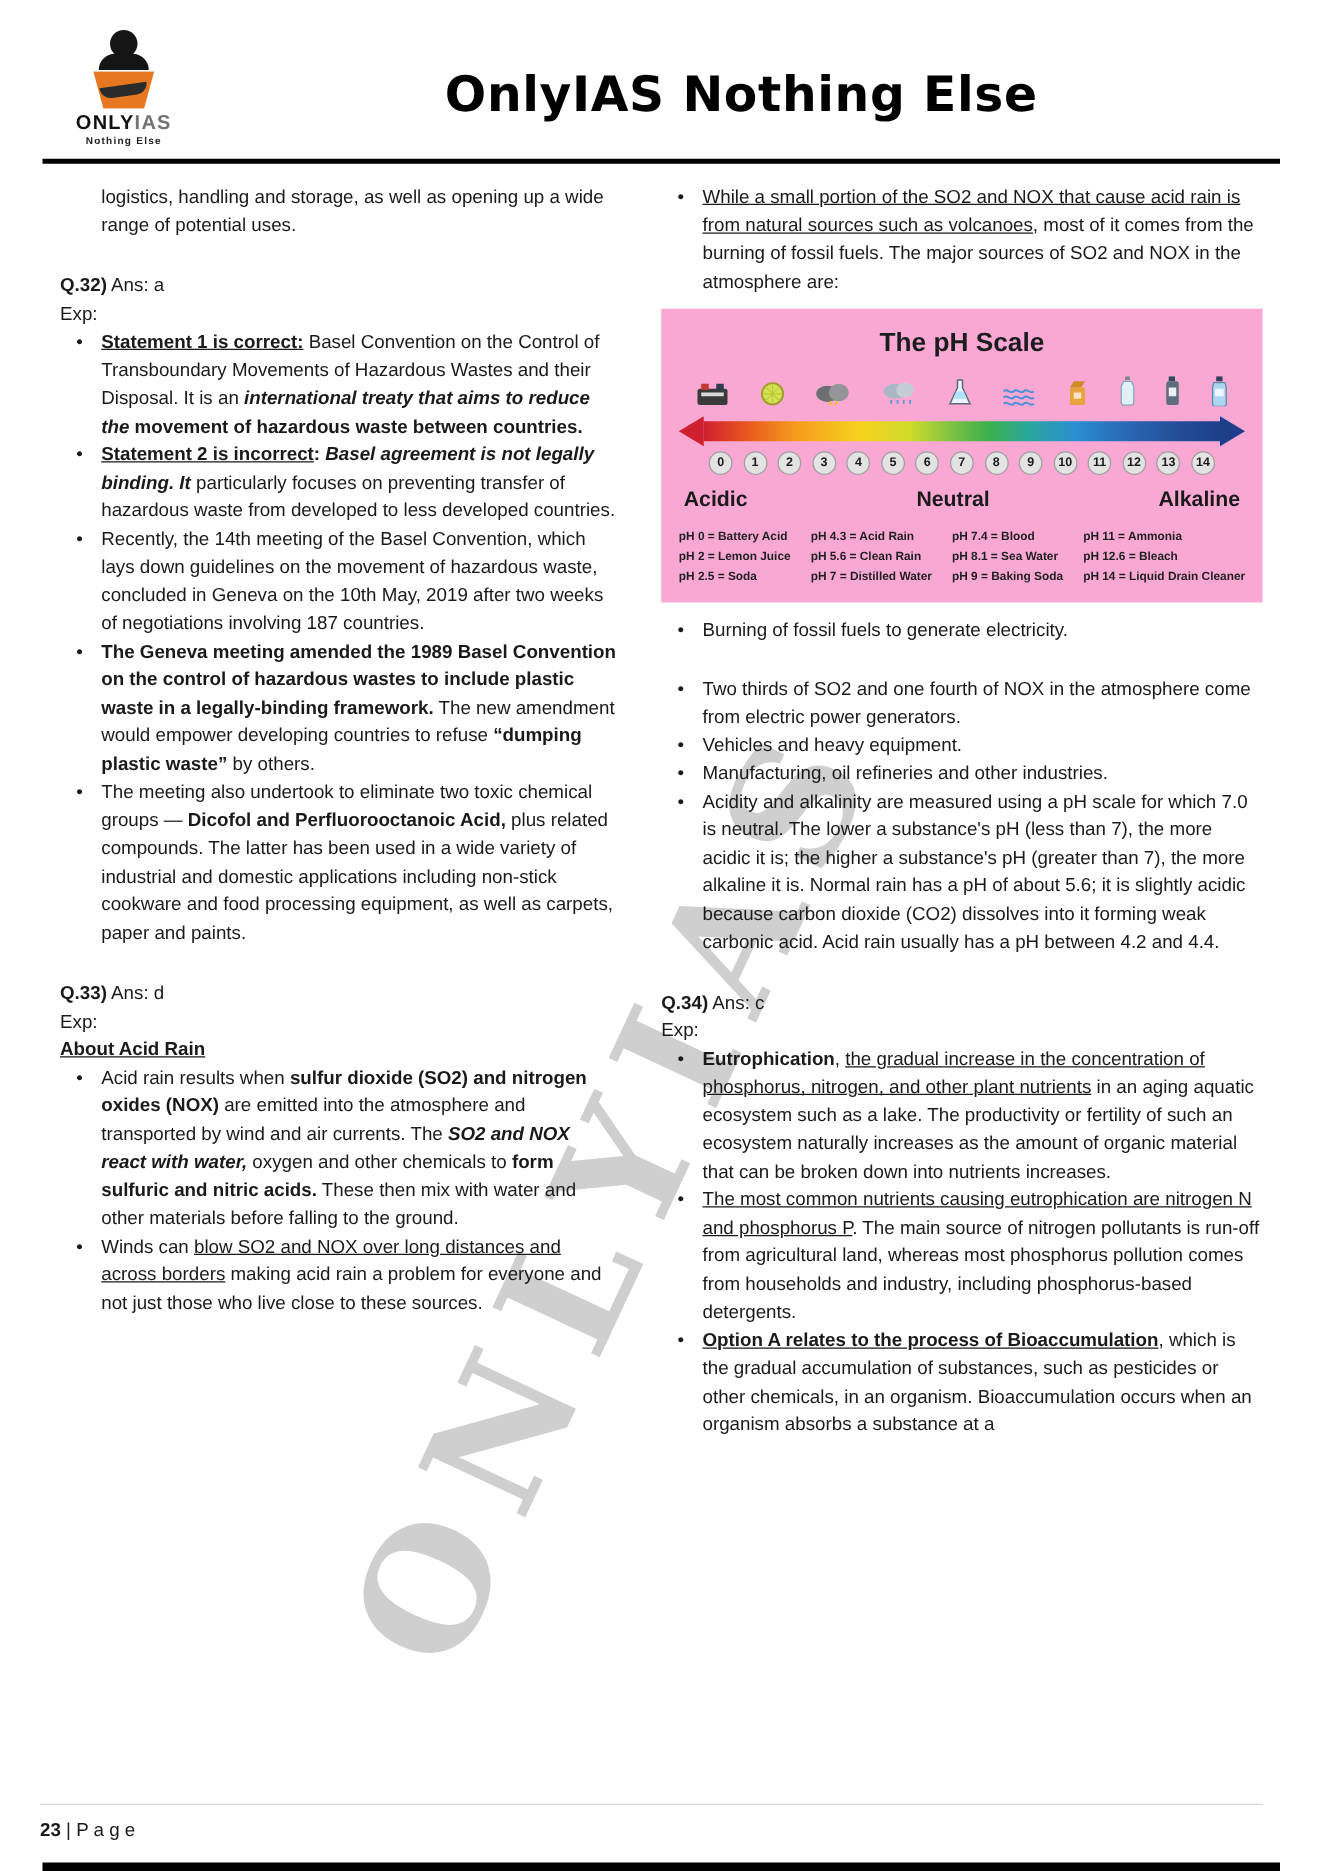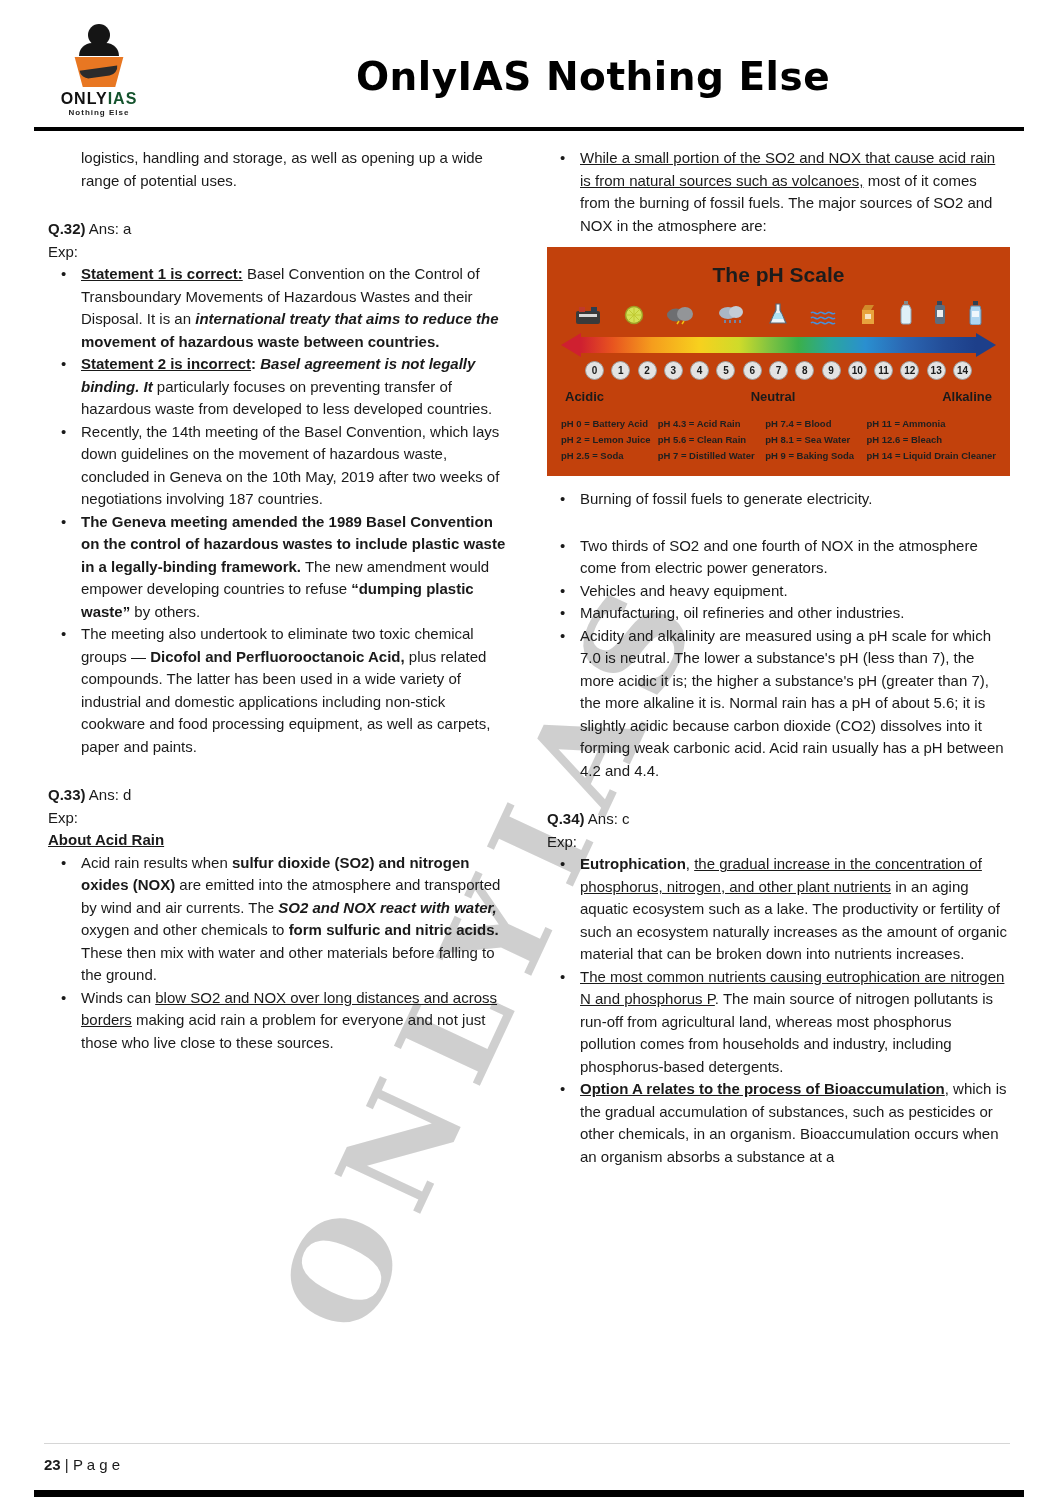--- a/index.html
+++ b/index.html
@@ -14,21 +14,21 @@
   
   .header{position:relative;z-index:1;display:flex;align-items:flex-start;gap:10px;padding:24px 40px 6px;}
   .logo{flex:0 0 118px;text-align:center;}
   .logo-head{width:22px;height:22px;border-radius:50%;background:#151515;margin:0 auto;}
   .logo-shoulders{width:40px;height:13px;border-radius:20px 20px 0 0;background:#151515;margin:-3px auto 0;}
   .logo-box{position:relative;width:58px;height:30px;background:#E87722;margin:1px auto 0;
     clip-path:polygon(8% 0,92% 0,78% 100%,22% 100%);}
   .logo-swoosh{position:absolute;left:10px;top:11px;width:38px;height:9px;background:#2b2b2b;
     border-radius:0 0 12px 12px;transform:rotate(-8deg);}
   .logo-brand{font-size:16px;font-weight:800;letter-spacing:1px;margin-top:3px;color:#111;}
-  .lb-ias{color:#14532d;}
+  .lb-ias{color:#737373;}
   .logo-tag{font-size:8px;font-weight:700;letter-spacing:1px;color:#222;}
   .title{flex:1;text-align:center;font-family:"DejaVu Sans",sans-serif;font-size:39px;font-weight:800;
     letter-spacing:0.5px;padding-top:30px;color:#000;}
   .contact{flex:0 0 258px;text-align:center;font-size:15px;line-height:1.75;padding-top:20px;}
   .link{color:#0563C1;text-decoration:underline;cursor:pointer;}
   .rule{height:4px;background:#000;margin:4px 34px 0;position:relative;z-index:1;}
 
   
   .content{position:relative;z-index:1;display:flex;gap:36px;padding:16px 48px 0;}
   .col{width:50%;font-size:15px;line-height:1.5;}
@@ -39,37 +39,37 @@
   .fb{font-weight:700;}
   .fi{font-style:italic;margin-top:31px;}
   .fu{text-decoration:underline;}
   .fw{color:#1F6FC5;}
   ul.bullets{list-style:none;margin:0;padding:0;}
   ul.bullets li{position:relative;padding-left:33px;}
   ul.bullets li::before{content:"\2022";position:absolute;left:13px;top:0;}
   ul.mt{margin-top:24px;}
 
   
-  .ph-figure{background:#c2410c;margin:10px 0 12px;padding:12px 14px;}
+  .ph-figure{background:#f9a8d4;margin:10px 0 12px;padding:12px 14px;}
   .ph-title{text-align:center;font-size:21px;font-weight:700;color:#1c1c1c;}
   .ph-icons{display:flex;justify-content:space-between;align-items:flex-end;padding:0 14px;margin-top:8px;height:26px;}
   .ph-arrow{display:flex;align-items:center;margin-top:8px;}
   .ah-left{width:0;height:0;border-top:12px solid transparent;border-bottom:12px solid transparent;border-right:20px solid #cf2030;}
   .ah-right{width:0;height:0;border-top:12px solid transparent;border-bottom:12px solid transparent;border-left:20px solid #1d3f8a;}
   .ph-bar{flex:1;height:16px;background:linear-gradient(90deg,#cf2030,#e8541f 8%,#f59d1d 18%,#f7d11e 30%,#cfdb2a 40%,#7dc242 48%,#3bb04a 55%,#2aa79d 63%,#2a8fd0 72%,#2b67b3 82%,#234d98 92%,#1d3f8a);}
   .ph-nums{display:flex;justify-content:space-between;padding:0 24px;margin-top:4px;}
   .ph-num{width:19px;height:19px;border-radius:50%;background:#e3e3e3;border:1px solid #9f9f9f;
     font-size:10px;font-weight:700;display:inline-flex;align-items:center;justify-content:center;
     color:#1a1a1a;box-sizing:border-box;}
-  .ph-zones{display:flex;justify-content:space-between;font-weight:700;font-size:13px;margin-top:7px;padding:0 4px;}
-  .ph-legend{display:grid;grid-template-columns:1fr 1.12fr 1.05fr 1.3fr;column-gap:6px;margin-top:10px;}
+  .ph-zones{display:flex;justify-content:space-between;font-weight:700;font-size:17px;margin-top:7px;padding:0 4px;}
+  .ph-legend{display:grid;grid-template-columns:1fr 1.12fr 1.05fr 1.3fr;column-gap:6px;margin-top:10px;gap:16px;}
   .ph-leg-col span{display:block;font-size:9.5px;font-weight:700;line-height:1.7;color:#1f1f1f;white-space:nowrap;}
 
   
-  .footer{position:absolute;left:44px;right:48px;bottom:24px;z-index:1;border-top:1px solid #d6d6d6;
+  .footer{position:absolute;left:32px;right:48px;bottom:24px;z-index:1;border-top:1px solid #d6d6d6;
     padding-top:12px;font-size:15px;color:#1a1a1a;margin-top:16px;}
   .bottom-bar{position:absolute;left:34px;right:34px;bottom:0;height:7px;background:#000;z-index:1;}
 </style>
 </head>
 <body>
 
 <div class="page">
 
   <div class="watermark">ONLYIAS</div>
 

